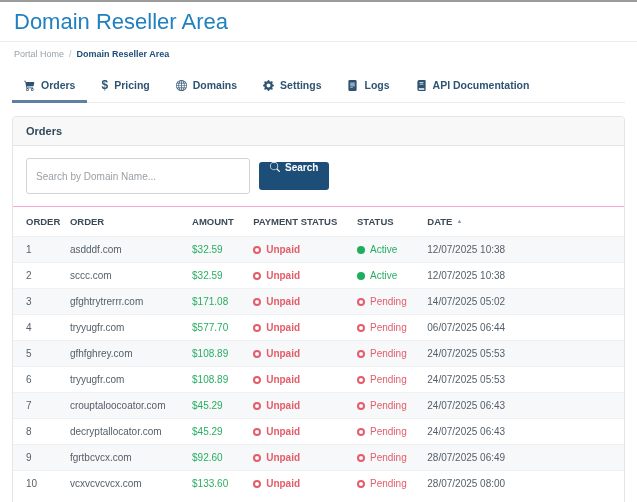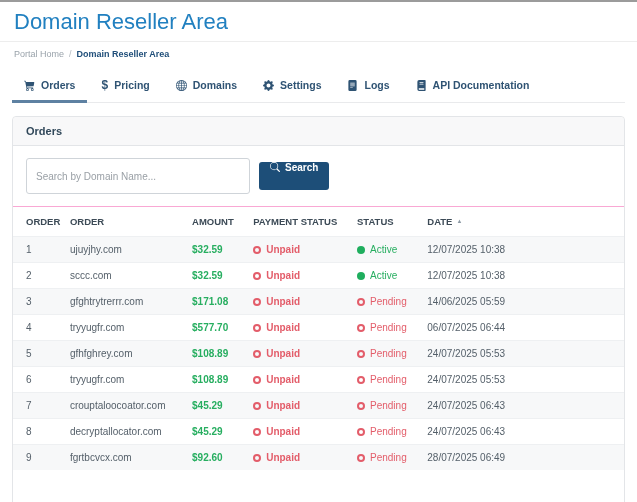--- a/index.html
+++ b/index.html
@@ -62,21 +62,21 @@
     white-space:nowrap;
   }
   thead th:first-child, tbody td:first-child { padding-left:13px; }
   .sort-caret { font-size:6px; color:#8d9aa5; margin-left:4px; vertical-align:2px; }
   tbody tr { border-top:1px solid #eef0f2; }
   tbody tr:nth-child(odd) { background:#f7f8f9; }
   tbody td {
     padding:7px 8px; color:#55606a; white-space:nowrap;
     overflow:hidden; text-overflow:ellipsis;
   }
-  .c-amount { color:#27ae60; font-weight:700;margin-top:46px; }
+  .c-amount { color:#27ae60; font-weight:400;margin-top:46px; }
   .dot {
     width:8px; height:8px; border-radius:50%; display:inline-block;
     margin-right:5px; vertical-align:-1px;
   }
   .dot-outline-red { border:2px solid #e35d6a; background:transparent; }
   .dot-filled-green { background:#1fae5e; }
   .c-pay .txt { color:#e35d6a; font-weight:600;margin-top:16px; }
   .status-pending .txt { color:#e35d6a; font-weight:400; }
   .status-active .txt { color:#27ae60; font-weight:400; }
   .pagination-wrap { display:flex; justify-content:center; padding:16px 0 19px; }
@@ -158,21 +158,21 @@
         <th>ORDER</th>
         <th>AMOUNT</th>
         <th>PAYMENT STATUS</th>
         <th>STATUS</th>
         <th><span>DATE</span><span class="sort-caret">▲</span></th>
       </tr>
     </thead>
     <tbody>
   <tr>
     <td class="c-order">1</td>
-    <td class="c-domain">ujuyjhy.com</td>
+    <td class="c-domain">asdddf.com</td>
     <td class="c-amount">$32.59</td>
     <td class="c-pay"><span class="dot dot-outline-red"></span><span class="txt">Unpaid</span></td>
     <td class="c-status status-active"><span class="dot dot-filled-green"></span><span class="txt">Active</span></td>
     <td class="c-date">12/07/2025 10:38</td>
   </tr>
 
   <tr>
     <td class="c-order">2</td>
     <td class="c-domain">sccc.com</td>
     <td class="c-amount">$32.59</td>
@@ -180,21 +180,21 @@
     <td class="c-status status-active"><span class="dot dot-filled-green"></span><span class="txt">Active</span></td>
     <td class="c-date">12/07/2025 10:38</td>
   </tr>
 
   <tr>
     <td class="c-order">3</td>
     <td class="c-domain">gfghtrytrerrr.com</td>
     <td class="c-amount">$171.08</td>
     <td class="c-pay"><span class="dot dot-outline-red"></span><span class="txt">Unpaid</span></td>
     <td class="c-status status-pending"><span class="dot dot-outline-red"></span><span class="txt">Pending</span></td>
-    <td class="c-date">14/06/2025 05:59</td>
+    <td class="c-date">14/07/2025 05:02</td>
   </tr>
 
   <tr>
     <td class="c-order">4</td>
     <td class="c-domain">tryyugfr.com</td>
     <td class="c-amount">$577.70</td>
     <td class="c-pay"><span class="dot dot-outline-red"></span><span class="txt">Unpaid</span></td>
     <td class="c-status status-pending"><span class="dot dot-outline-red"></span><span class="txt">Pending</span></td>
     <td class="c-date">06/07/2025 06:44</td>
   </tr>
@@ -237,20 +237,28 @@
 
   <tr>
     <td class="c-order">9</td>
     <td class="c-domain">fgrtbcvcx.com</td>
     <td class="c-amount">$92.60</td>
     <td class="c-pay"><span class="dot dot-outline-red"></span><span class="txt">Unpaid</span></td>
     <td class="c-status status-pending"><span class="dot dot-outline-red"></span><span class="txt">Pending</span></td>
     <td class="c-date">28/07/2025 06:49</td>
   </tr>
 
+  <tr>
+    <td class="c-order">10</td>
+    <td class="c-domain">vcxvcvcvcx.com</td>
+    <td class="c-amount">$133.60</td>
+    <td class="c-pay"><span class="dot dot-outline-red"></span><span class="txt">Unpaid</span></td>
+    <td class="c-status status-pending"><span class="dot dot-outline-red"></span><span class="txt">Pending</span></td>
+    <td class="c-date">28/07/2025 08:00</td>
+  </tr>
 </tbody>
   </table>
 
   <div class="pagination-wrap">
     
     
     
   </div>
 </div>
 

